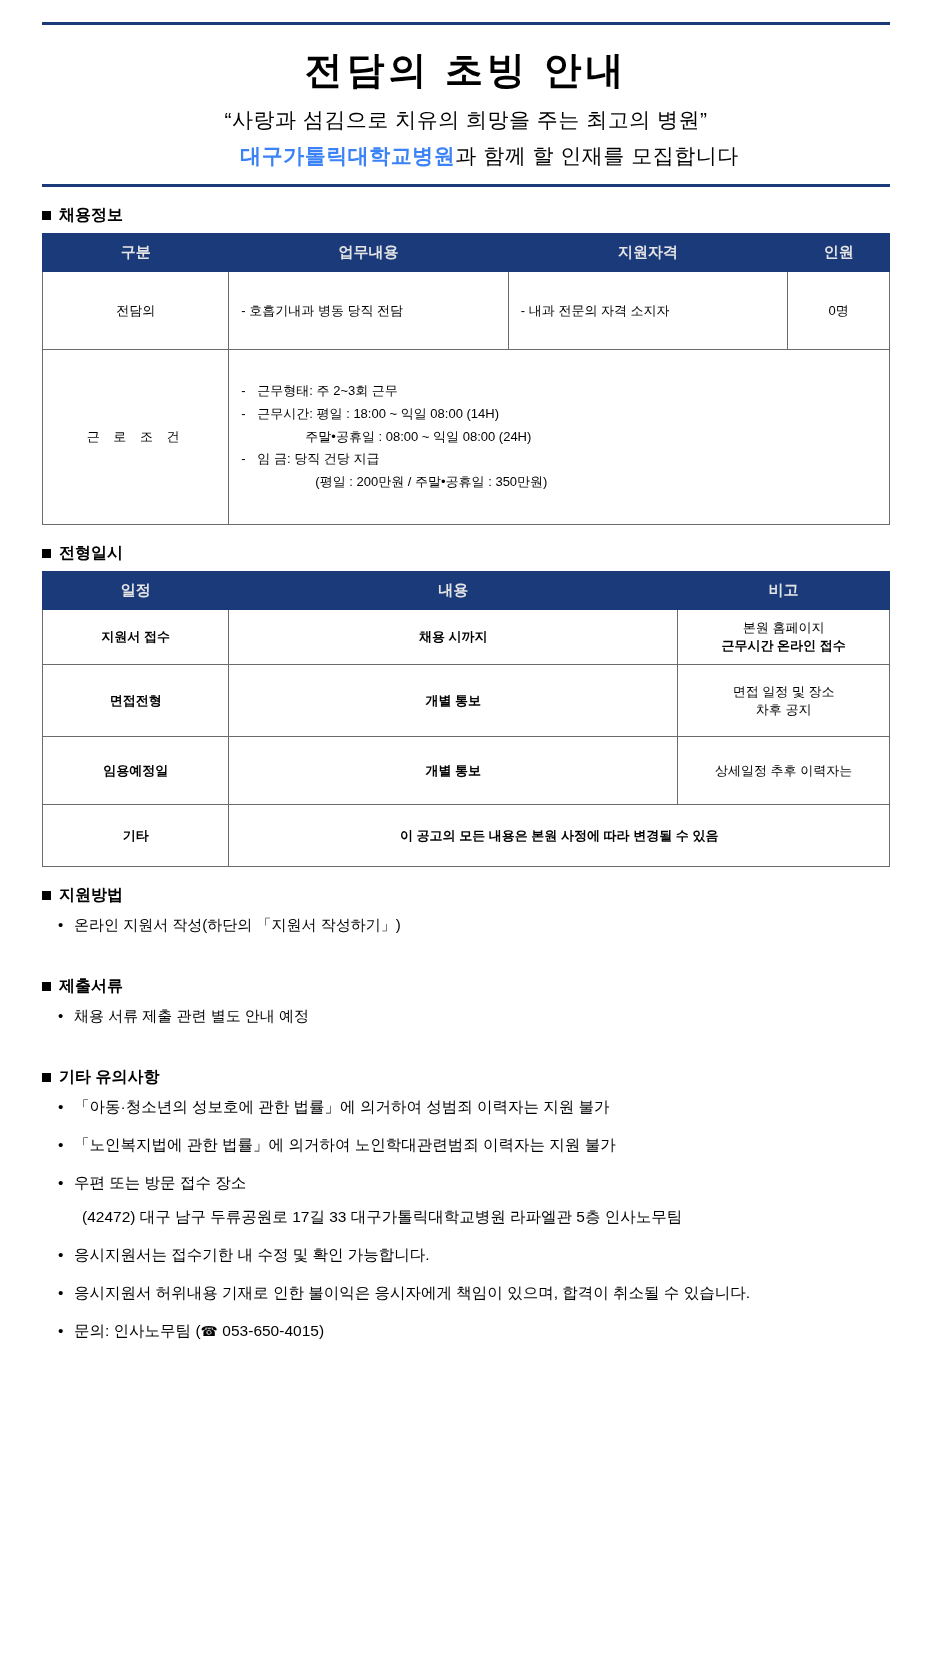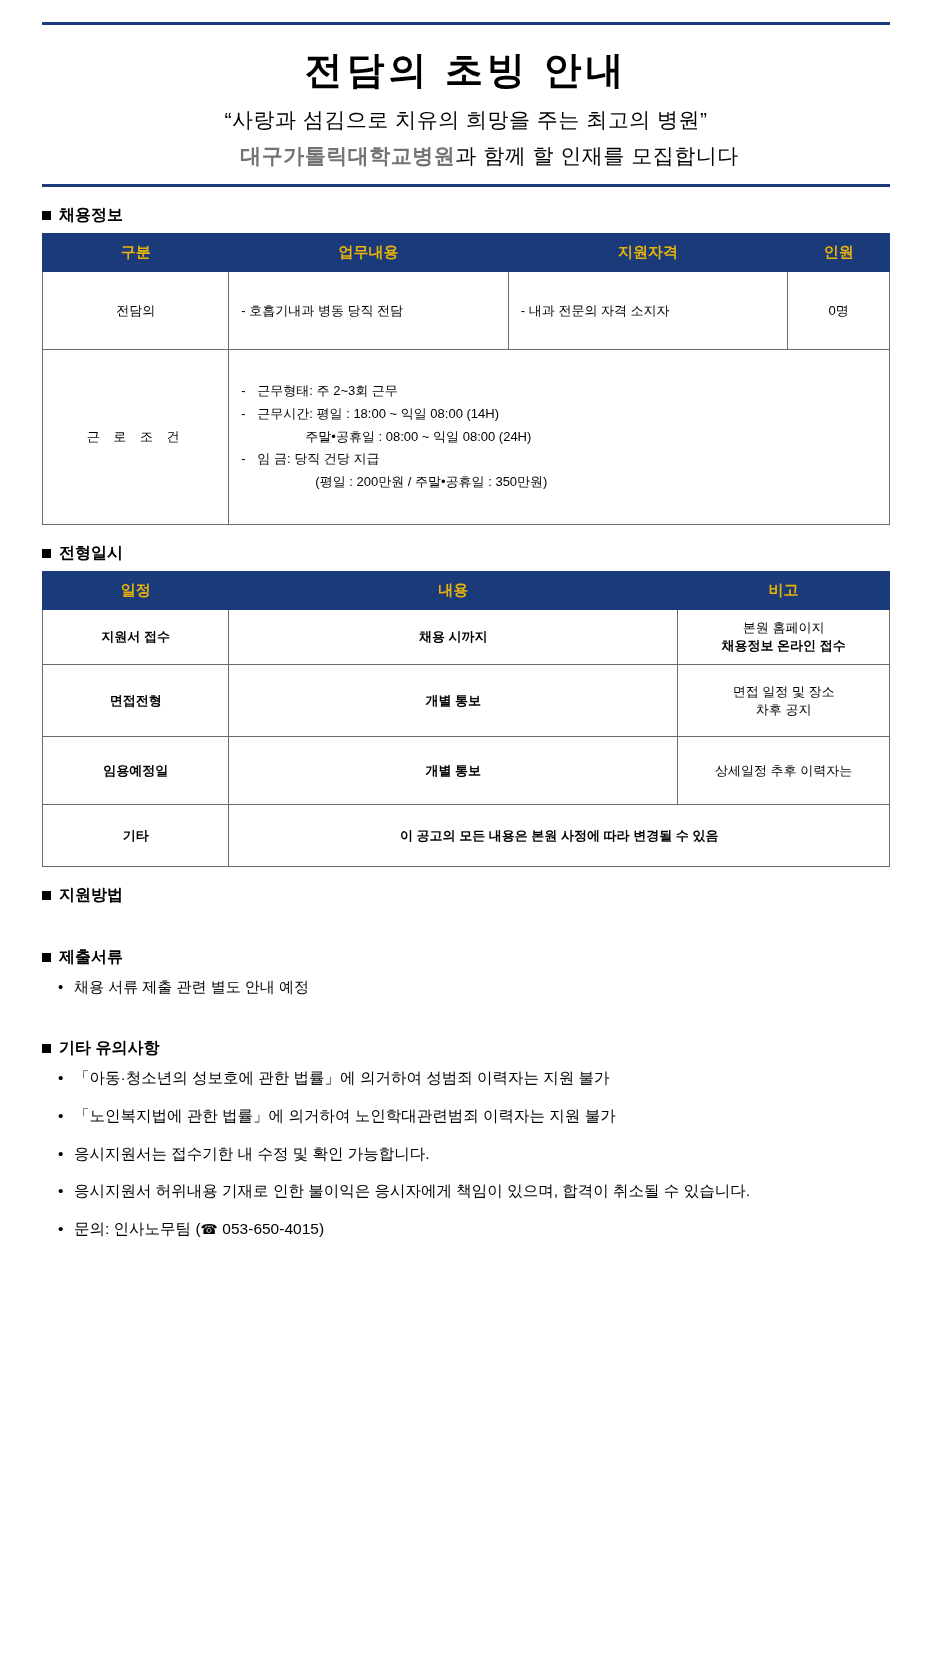--- a/index.html
+++ b/index.html
@@ -40,21 +40,21 @@
   .header .slogan {
     font-size: 21px;
     margin-bottom: 8px;
     letter-spacing: 0.5px;
   }
   .header .subline {
     font-size: 21px;
     letter-spacing: 0.5px;
   }
   .header .hospital {
-    color: #737373;
+    color: #3b82f6;
     font-weight: bold;
     margin-left: 47px;
   }
 
   
   .sec-title {
     display: flex;
     align-items: center;
     margin: 18px 0 7px;
     font-size: 16px;
@@ -72,21 +72,21 @@
   table {
     width: 100%;
     border-collapse: collapse;
     table-layout: fixed;
   }
   table, th, td {
     border: 1px solid #6b6b6b;
   }
   thead th {
     background: #1b3a7a;
-    color: #eab308;
+    color: #e5e5e5;
     font-weight: bold;
     font-size: 15px;
     padding: 9px 4px;
     text-align: center;
     border-color: #1b3a7a;
   }
   td {
     padding: 2px 12px;
     font-size: 13px;
     vertical-align: middle;
@@ -209,21 +209,21 @@
         <th>내용</th>
         <th>비고</th>
       </tr>
     </thead>
     <tbody>
       <tr style="height:55px;">
         <td class="center" style="font-weight:bold;">지원서 접수</td>
         <td class="center" style="font-weight:bold;">채용 시까지</td>
         <td class="center">
           <div>본원 홈페이지</div>
-          <div style="font-weight:bold;">채용정보 온라인 접수</div>
+          <div style="font-weight:bold;">근무시간 온라인 접수</div>
         </td>
       </tr>
       <tr style="height:72px;">
         <td class="center" style="font-weight:bold;">면접전형</td>
         <td class="center" style="font-weight:bold;">개별 통보</td>
         <td class="center">
           <div>면접 일정 및 장소</div>
           <div>차후 공지</div>
         </td>
       </tr>
@@ -236,40 +236,47 @@
         <td class="center" style="font-weight:bold;">기타</td>
         <td colspan="2" class="center" style="font-weight:bold;">이 공고의 모든 내용은 본원 사정에 따라 변경될 수 있음</td>
       </tr>
     </tbody>
   </table>
 
   <div class="sec-title">
     <span class="sq"></span>
     <span>지원방법</span>
   </div>
+  <ul class="bullets">
+    <li>온라인 지원서 작성(하단의 「지원서 작성하기」)</li>
+  </ul>
 
   <div class="block-gap"></div>
 
   <div class="sec-title">
     <span class="sq"></span>
     <span>제출서류</span>
   </div>
   <ul class="bullets">
     <li>채용 서류 제출 관련 별도 안내 예정</li>
   </ul>
 
   <div class="block-gap"></div>
 
   <div class="sec-title">
     <span class="sq"></span>
     <span>기타 유의사항</span>
   </div>
   <ul class="bullets wide">
     <li>「아동·청소년의 성보호에 관한 법률」에 의거하여 성범죄 이력자는 지원 불가</li>
     <li>「노인복지법에 관한 법률」에 의거하여 노인학대관련범죄 이력자는 지원 불가</li>
+    <li>
+      <span>우편 또는 방문 접수 장소</span>
+      <span class="noted">(42472) 대구 남구 두류공원로 17길 33 대구가톨릭대학교병원 라파엘관 5층 인사노무팀</span>
+    </li>
     <li>응시지원서는 접수기한 내 수정 및 확인 가능합니다.</li>
     <li>응시지원서 허위내용 기재로 인한 불이익은 응시자에게 책임이 있으며, 합격이 취소될 수 있습니다.</li>
     <li>
       <span>문의: 인사노무팀 (</span><span class="phone-ico">☎</span> <span>053-650-4015</span><span>)</span>
     </li>
   </ul>
 
 </div>
 
 </body></html>

